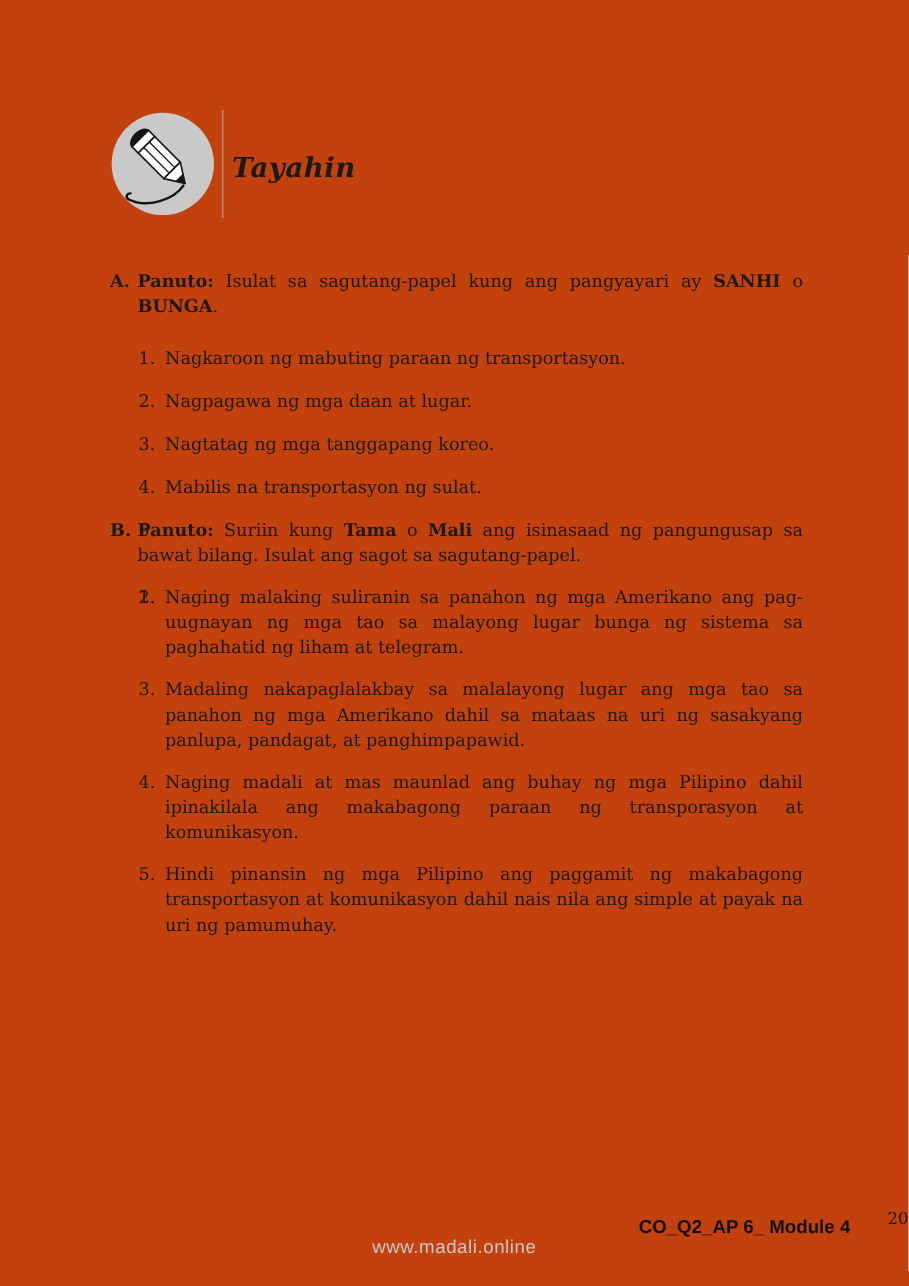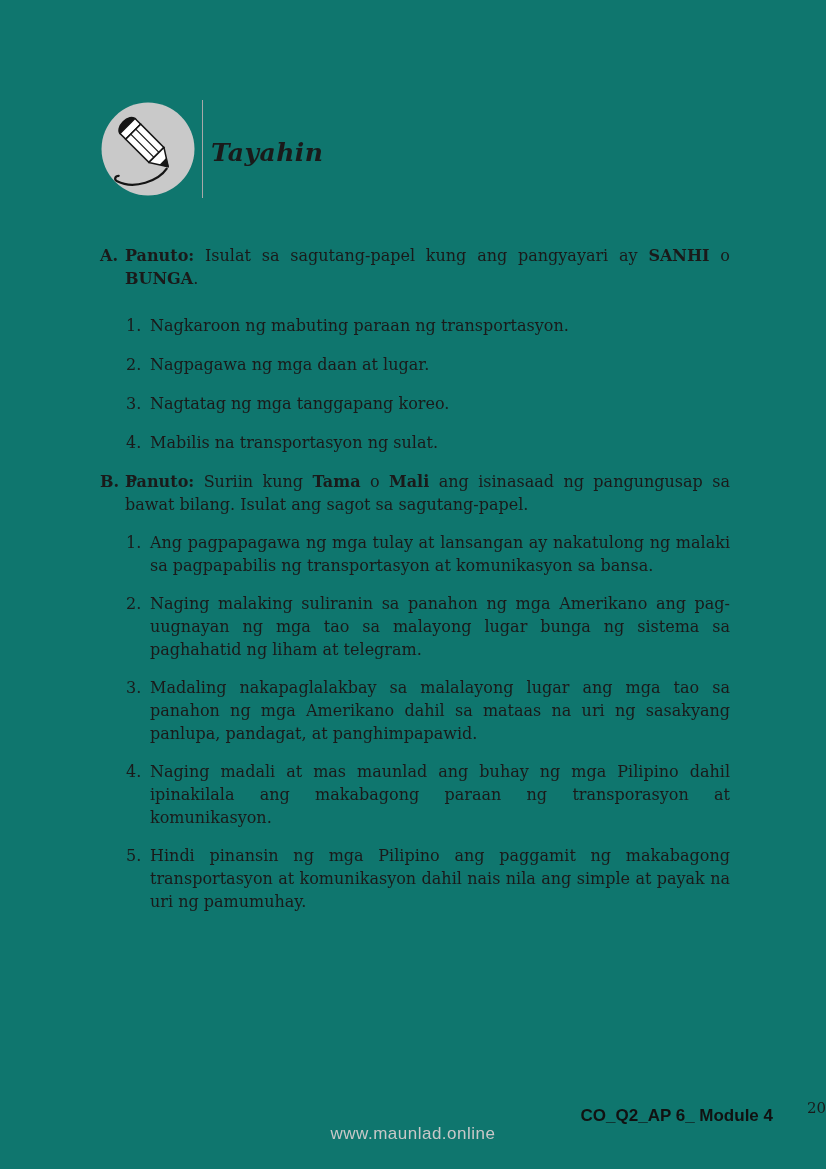--- a/index.html
+++ b/index.html
@@ -3,21 +3,21 @@
 <meta charset="utf-8">
 <style>
   * { margin: 0; padding: 0; box-sizing: border-box; }
   html, body { background: #ffffff; }
   body { width: 826px; height: 1169px; font-family: "DejaVu Serif", serif; color: #1a1a1a; }
 
   .page {
     position: relative;
     width: 826px;
     height: 1169px;
-    background: #0f766e;
+    background: #c2410c;
     padding: 100px 96px 0 100px;
     overflow: hidden;
   }
 
   
   .header {
     display: flex;
     align-items: center;
     height: 98px;
     margin-bottom: 46px;
@@ -133,25 +133,25 @@
       <li class="item"><span class="num">3.</span><span>Nagtatag ng mga tanggapang koreo.</span></li>
       <li class="item"><span class="num">4.</span><span>Mabilis na transportasyon ng sulat.</span></li>
       <li class="item"><span class="num">5.</span></li>
     </ol>
   </div>
 
   <div class="section-b">
     <p class="instruction"><span class="sec-label">B.</span><b>Panuto:</b> <span>Suriin kung</span> <b>Tama</b> <span>o</span> <b>Mali</b> <span>ang isinasaad ng pangungusap sa bawat bilang. Isulat ang sagot sa sagutang-papel.</span></p>
 
     <ol class="list">
-      <li class="item"><span class="num">1.</span><span>Ang pagpapagawa ng mga tulay at lansangan ay nakatulong ng malaki sa pagpapabilis ng transportasyon at komunikasyon sa bansa.</span></li>
+      <li class="item"><span class="num">1.</span></li>
       <li class="item"><span class="num">2.</span><span>Naging malaking suliranin sa panahon ng mga Amerikano ang pag-uugnayan ng mga tao sa malayong lugar bunga ng sistema sa paghahatid ng liham at telegram.</span></li>
       <li class="item"><span class="num">3.</span><span>Madaling nakapaglalakbay sa malalayong lugar ang mga tao sa panahon ng mga Amerikano dahil sa mataas na uri ng sasakyang panlupa, pandagat, at panghimpapawid.</span></li>
       <li class="item"><span class="num">4.</span><span>Naging madali at mas maunlad ang buhay ng mga Pilipino dahil ipinakilala ang makabagong paraan ng transporasyon at komunikasyon.</span></li>
       <li class="item"><span class="num">5.</span><span>Hindi pinansin ng mga Pilipino ang paggamit ng makabagong transportasyon at komunikasyon dahil nais nila ang simple at payak na uri ng pamumuhay.</span></li>
     </ol>
   </div>
 
   <div class="footer-page-number">20</div>
-  <div class="footer-watermark">www.maunlad.online</div>
+  <div class="footer-watermark">www.madali.online</div>
   <div class="footer-module">CO_Q2_AP 6_ Module 4</div>
 
 </div>
 
 </body></html>

